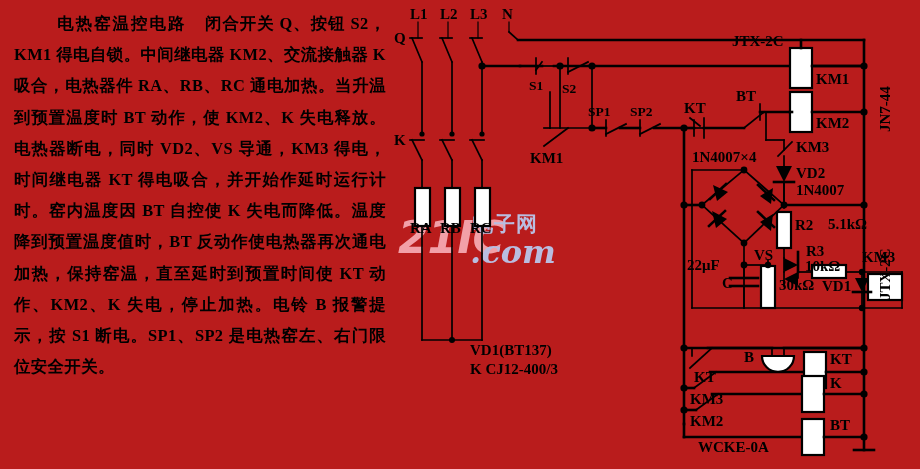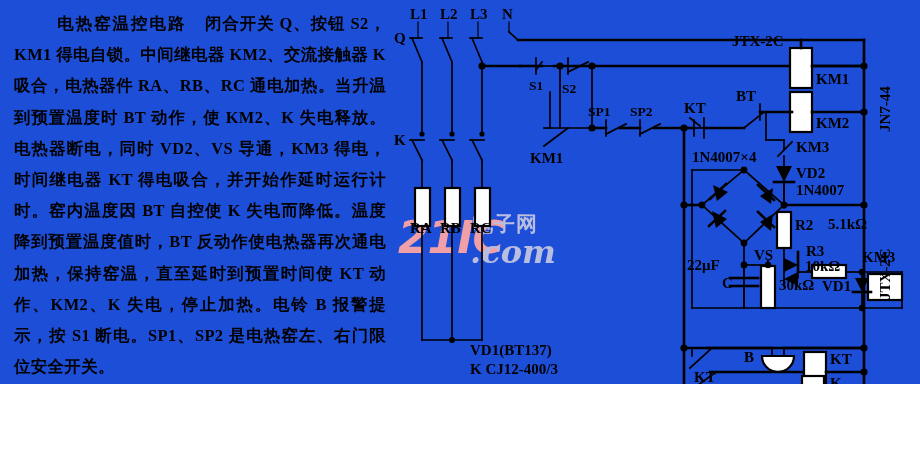--- a/index.html
+++ b/index.html
@@ -3,22 +3,22 @@
 <meta charset="utf-8">
 <style>
   html, body {
     margin: 0;
     padding: 0;
     background: #ffffff;
   }
   #page {
     position: relative;
     width: 920px;
-    height: 384px;
-    background: #1d4ed8;
+    height: 469px;
+    background: #b91c1c;
     overflow: hidden;
     font-family: "Liberation Serif", serif;
   }
 
   
   #desc {
     position: absolute;
     left: 14px;
     top: 8px;
     width: 372px;

